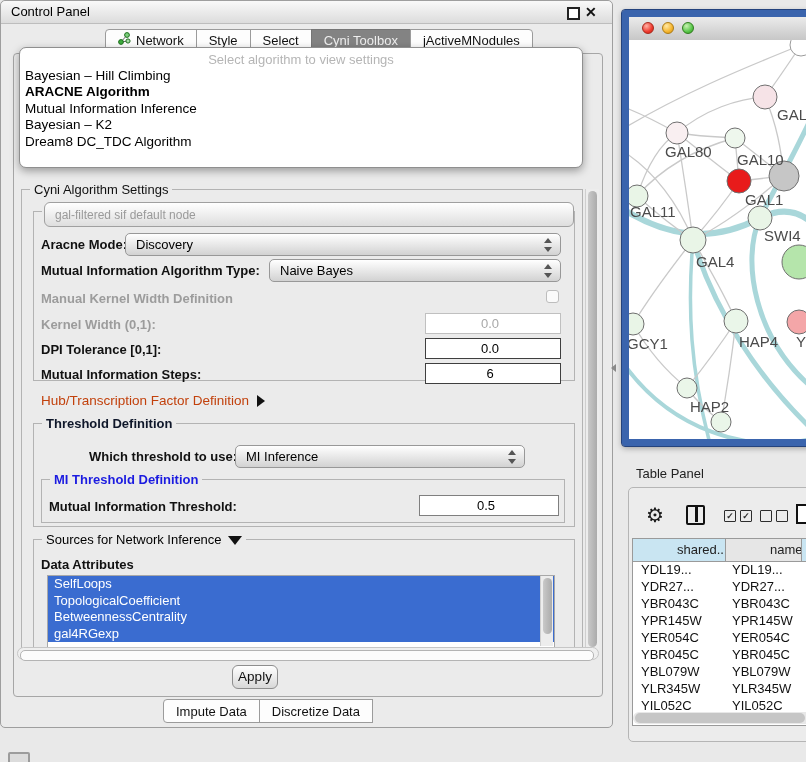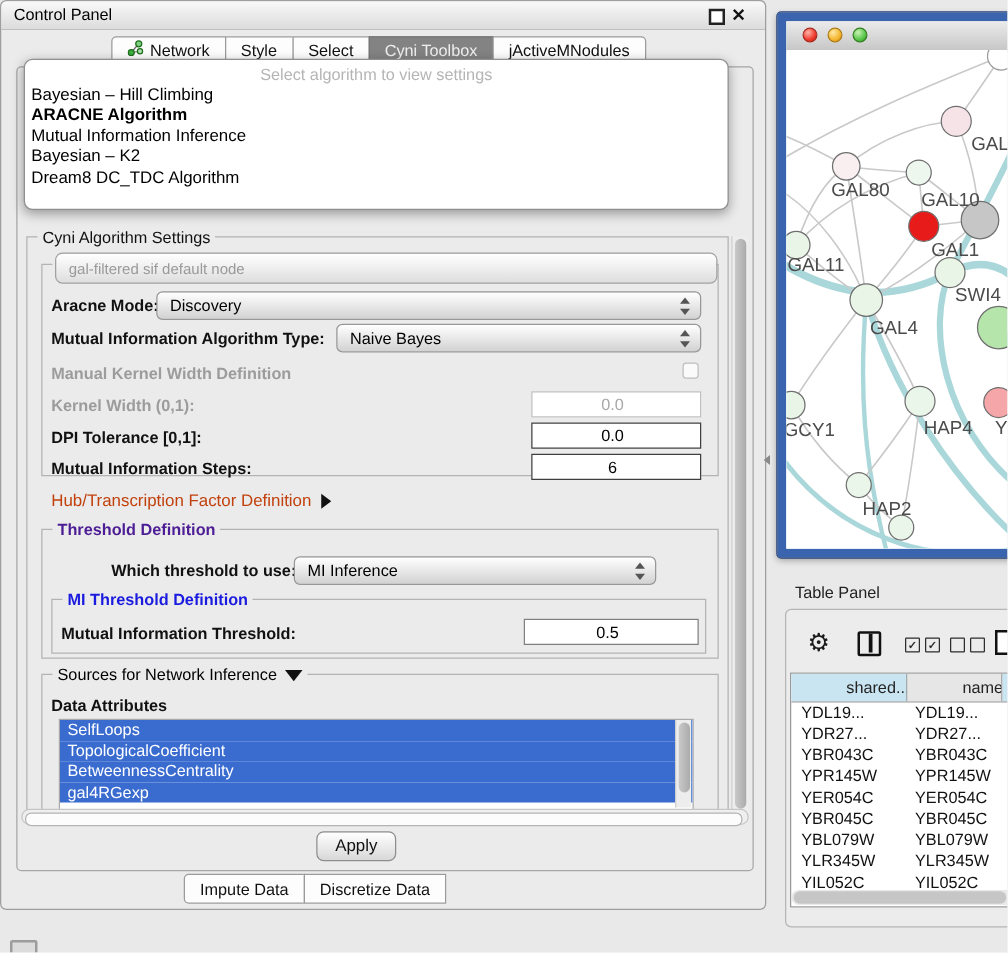--- a/index.html
+++ b/index.html
@@ -10,41 +10,41 @@
   .ctrl-win{left:0;top:8;width:611px;height:726px;background:#ebebeb;border:1px solid #9e9e9e;border-radius:5px;}
   .titlebar{left:0;top:0;width:100%;height:22px;background:linear-gradient(#f9f9f9,#dcdcdc);
             border-bottom:1px solid #bdbdbd;border-radius:5px 5px 0 0;}
   .titlebar .t{position:absolute;left:10px;top:0;line-height:22px;font-size:13px;color:#000;}
   .float-ic{position:absolute;left:566px;top:6px;width:9px;height:9px;border:2px solid #222;background:#fff;}
   .close-ic{position:absolute;left:584px;top:2px;font-size:14px;font-weight:bold;color:#111;line-height:18px;}
   
   .tabstrip{display:flex;height:23px;}
   .tab{background:#fdfdfd;border:1px solid #9b9b9b;margin-left:-1px;padding:0 12px;line-height:21px;
        font-size:13px;color:#111;white-space:nowrap;display:flex;align-items:center;}
-  .tab.first{border-radius:4px 0 0 4px;margin-left:0;}
+  .tab.first{border-radius:4px 0 0 4px;margin-left:16px;}
   .tab.last{border-radius:0 4px 4px 0;}
   .tab.sel{background:#838383;color:#efefef;border-color:#767676;}
   .tab .nico{margin-right:5px;display:inline-block;}
   
   .content-frame{left:12px;top:52px;width:588px;height:642px;background:#ebebeb;border:1px solid #a6a6a6;border-radius:4px;}
   
   .ghost-combo{left:30px;top:148px;width:530px;height:25px;border:1px solid #a0a0a0;border-radius:6px;
                background:linear-gradient(#ffffff,#dedede);z-index:1;line-height:25px;padding-left:10px;
                font-size:12px;color:#9a9a9a;box-sizing:border-box;}
   
   .popup{left:18px;top:46px;width:562px;height:119px;background:#fff;border:1px solid #8f8f8f;border-radius:7px;
          box-shadow:0 3px 9px rgba(0,0,0,.35);z-index:5;overflow:hidden;}
   .popup .prompt{text-align:center;color:#b5b5b5;font-size:13px;line-height:17px;padding-top:3px;}
   .popup .item{font-size:13.5px;line-height:16.4px;padding-left:5px;color:#000;white-space:nowrap;}
   .popup .item.bold{font-weight:bold;}
   
   .group{border:1px solid #b3b3b3;}
   .legend{position:absolute;top:-8px;left:8px;background:#ebebeb;padding:0 4px;font-size:13px;line-height:15px;white-space:nowrap;}
   .legend.blue{color:#1b1be0;font-weight:bold;}
-  .legend.green{color:#4c1d95;font-weight:bold;}
+  .legend.green{color:#0f172a;font-weight:bold;}
   .lbl{font-size:13px;font-weight:bold;white-space:nowrap;}
   .lbl.dis{color:#9c9c9c;}
   .plain{font-size:13.5px;color:#c2410c;white-space:nowrap;}
   
   .combo{border:1px solid #989898;border-radius:5px;background:linear-gradient(#ffffff,#d2d2d2);
          box-sizing:border-box;height:23px;}
   .combo .val{position:absolute;left:10px;top:0;line-height:21px;font-size:13px;color:#000;}
   .spin{position:absolute;right:8px;top:4px;width:8px;height:14px;}
   .spin::before{content:"";position:absolute;left:0;top:0;border-left:4px solid transparent;border-right:4px solid transparent;border-bottom:5px solid #555;}
   .spin::after{content:"";position:absolute;left:0;bottom:0;border-left:4px solid transparent;border-right:4px solid transparent;border-top:5px solid #555;}
@@ -206,21 +206,21 @@
       <div class="attr-item">gal4RGexp</div>
     </div>
     <div class="abs vsb" style="left:539px;top:575px;width:12px;height:70px;">
       <div class="thumb" style="height:56px;"></div>
     </div>
 
     <div class="abs hsb" style="left:16px;top:646px;width:582px;height:13px;">
       <div class="thumb" style="width:572px;"></div>
     </div>
 
-    <div class="abs btn" style="left:252px;top:664px;width:64px;height:24px;">Apply</div>
+    <div class="abs btn" style="left:231px;top:664px;width:46px;height:24px;">Apply</div>
 
     <div class="abs tabstrip" style="left:146px;top:698px;height:24px;">
       <div class="tab first">
           <span>Impute Data</span>
         </div>
       <div class="tab">
           <span>Discretize Data</span>
         </div>
     </div>
   </div>

